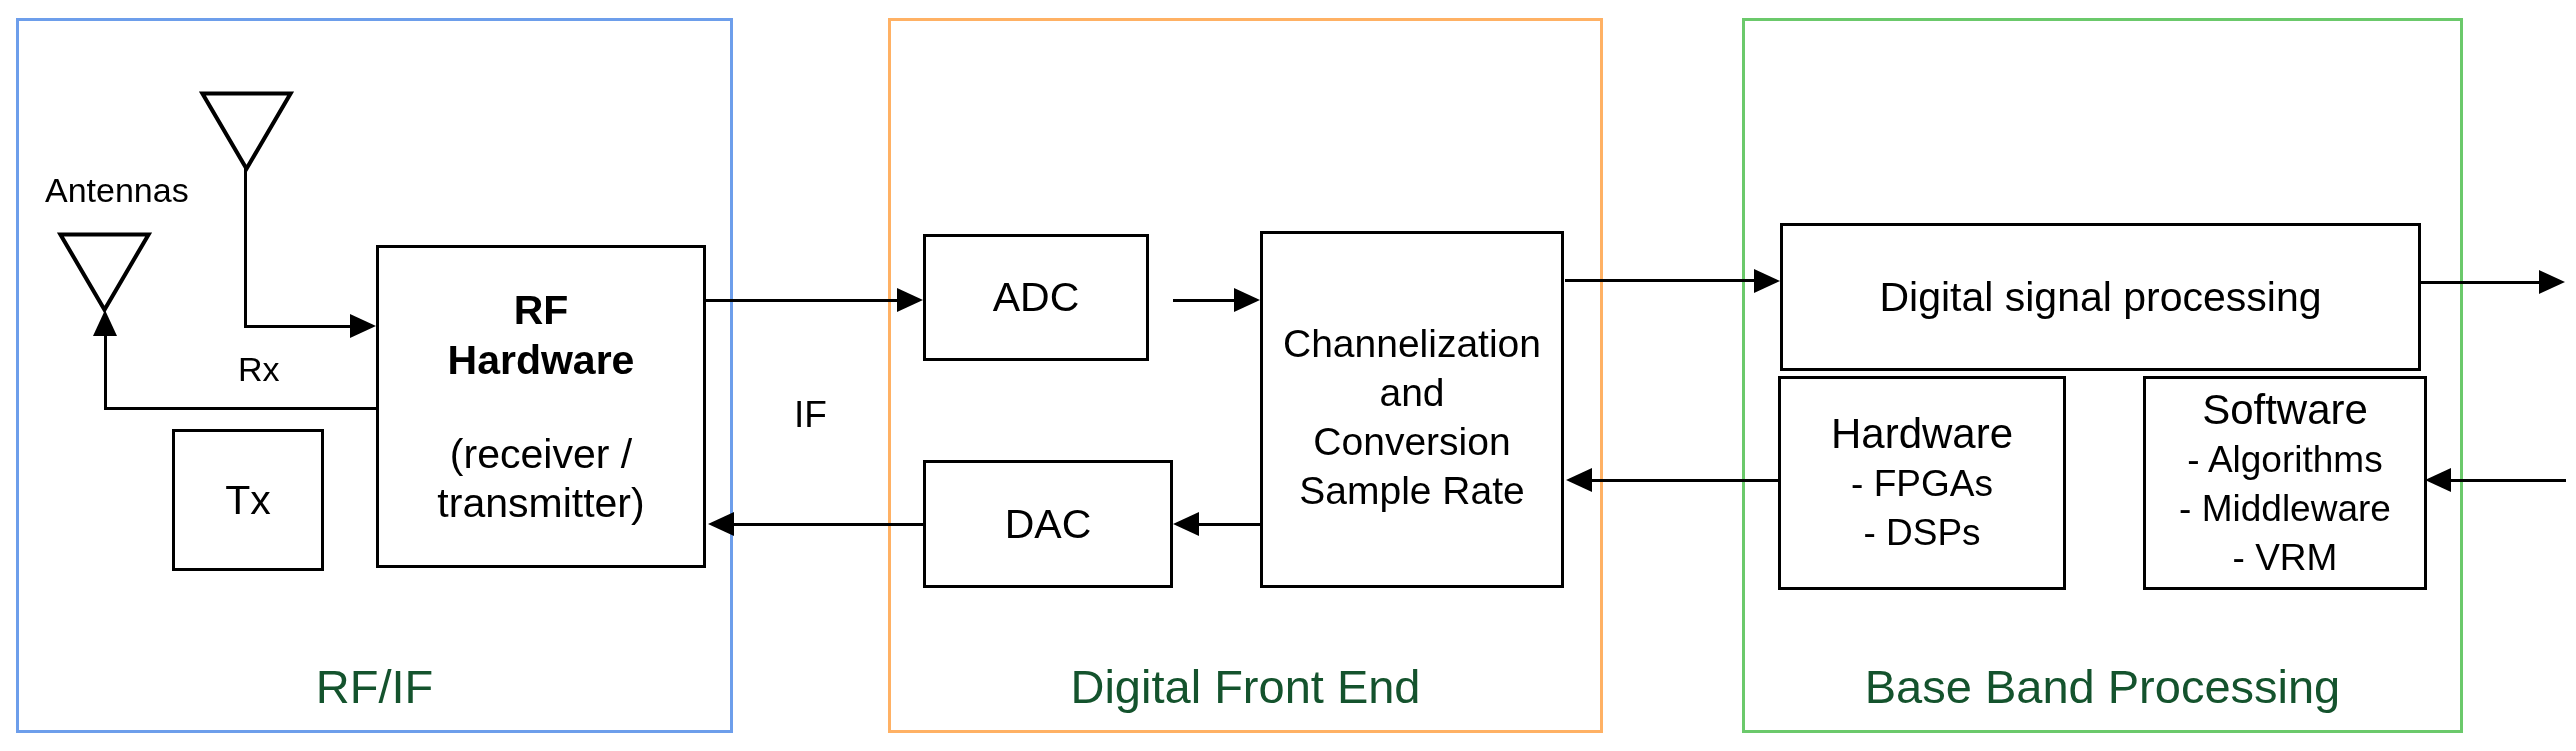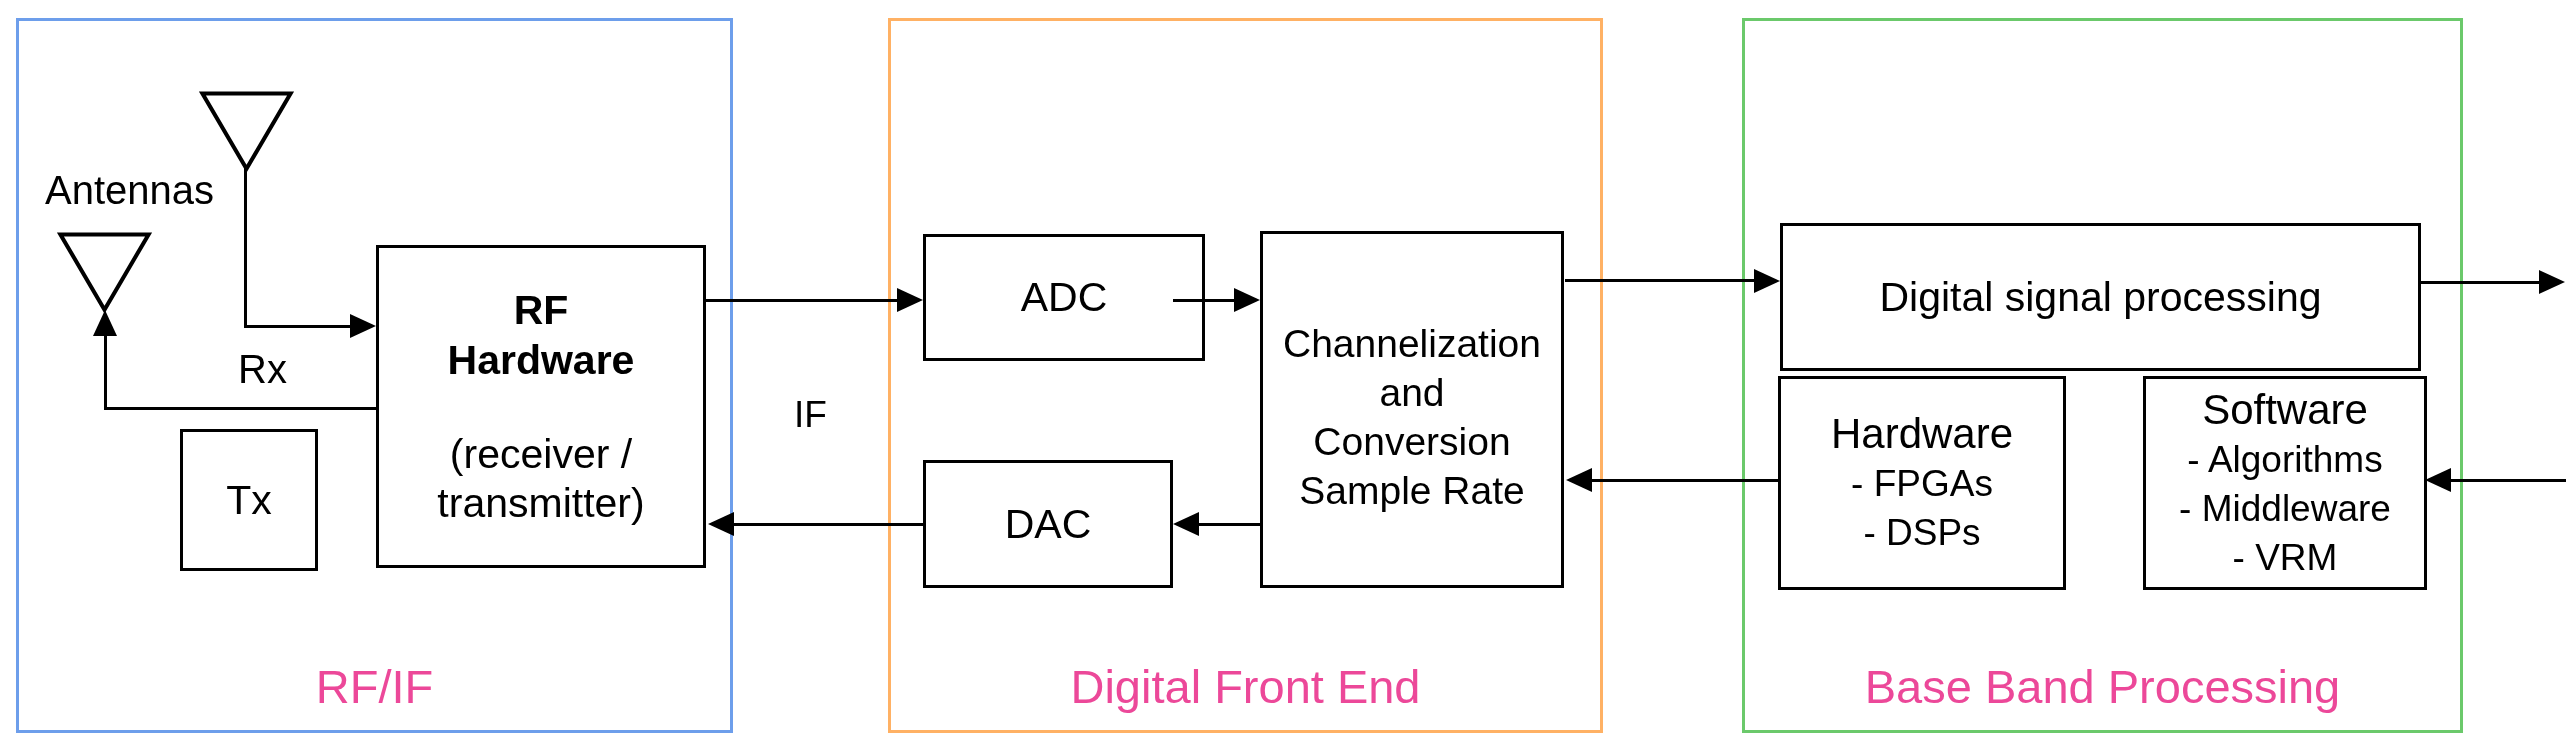--- a/index.html
+++ b/index.html
@@ -14,49 +14,49 @@
   }
 
   
   .section { position: absolute; top: 18px; height: 715px; background: transparent; }
   .section-rfif  { left: 16px;   width: 717px; border: 3.2px solid #6D9EEB; }
   .section-dfe   { left: 888px; width: 715px; border: 3.2px solid #FFB164; }
   .section-bbp   { left: 1742px; width: 721px; border: 3.2px solid #6BC96B; }
 
   .section-label {
     position: absolute; top: 637px; left: 0; width: 100%;
-    text-align: center; font-size: 47px; line-height: 57px; color: #ec4899;
+    text-align: center; font-size: 47px; line-height: 57px; color: #14532d;
   }
 
   
   .node {
     position: absolute; background: #ffffff; border: 3.2px solid #000;
     display: flex; align-items: center; justify-content: center;
     text-align: center; font-size: 41px;
   }
   .node-col { flex-direction: column; }
 
   .node-rfhw  { left: 376px;  top: 245px; width: 330px; height: 323px; justify-content: center; }
-  .node-tx    { left: 180px;  top: 429px; width: 138px; height: 142px; }
-  .node-adc   { left: 923px; top: 234px; width: 282px; height: 127px; }
+  .node-tx    { left: 172px;  top: 429px; width: 152px; height: 142px; }
+  .node-adc   { left: 923px; top: 234px; width: 226px; height: 127px; }
   .node-dac   { left: 923px; top: 460px; width: 250px; height: 128px; }
   .node-chan  { left: 1260px; top: 231px; width: 304px; height: 357px; font-size: 39px; line-height: 49px; padding-top: 14.6px; }
   .node-dsp   { left: 1780px; top: 223px; width: 641px; height: 148px; }
   .node-hw    { left: 1778px; top: 376px; width: 288px; height: 214px; }
   .node-sw    { left: 2143px; top: 376px; width: 284px; height: 214px; }
 
   .rfhw-line  { font-weight: bold; font-size: 41px; line-height: 50px; }
   .rfhw-gap   { height: 45px; }
   .rfhw-sub   { font-weight: normal; font-size: 41px; line-height: 49px; }
 
   .subnode-title { font-size: 42px; line-height: 50px; }
   .subnode-item  { font-size: 37px; line-height: 49px; }
 
   
-  .annot { position: absolute; font-size: 40px; line-height: 45px; white-space: nowrap; }
+  .annot { position: absolute; font-size: 34px; line-height: 45px; white-space: nowrap; }
 
   
   .hline { position: absolute; height: 3.2px; background: #000; }
   .vline { position: absolute; width: 3.2px;  background: #000; }
   .head-right {
     position: absolute; width: 0; height: 0;
     border-top: 12px solid transparent; border-bottom: 12px solid transparent;
     border-left: 26px solid #000;
   }
   .head-left {

